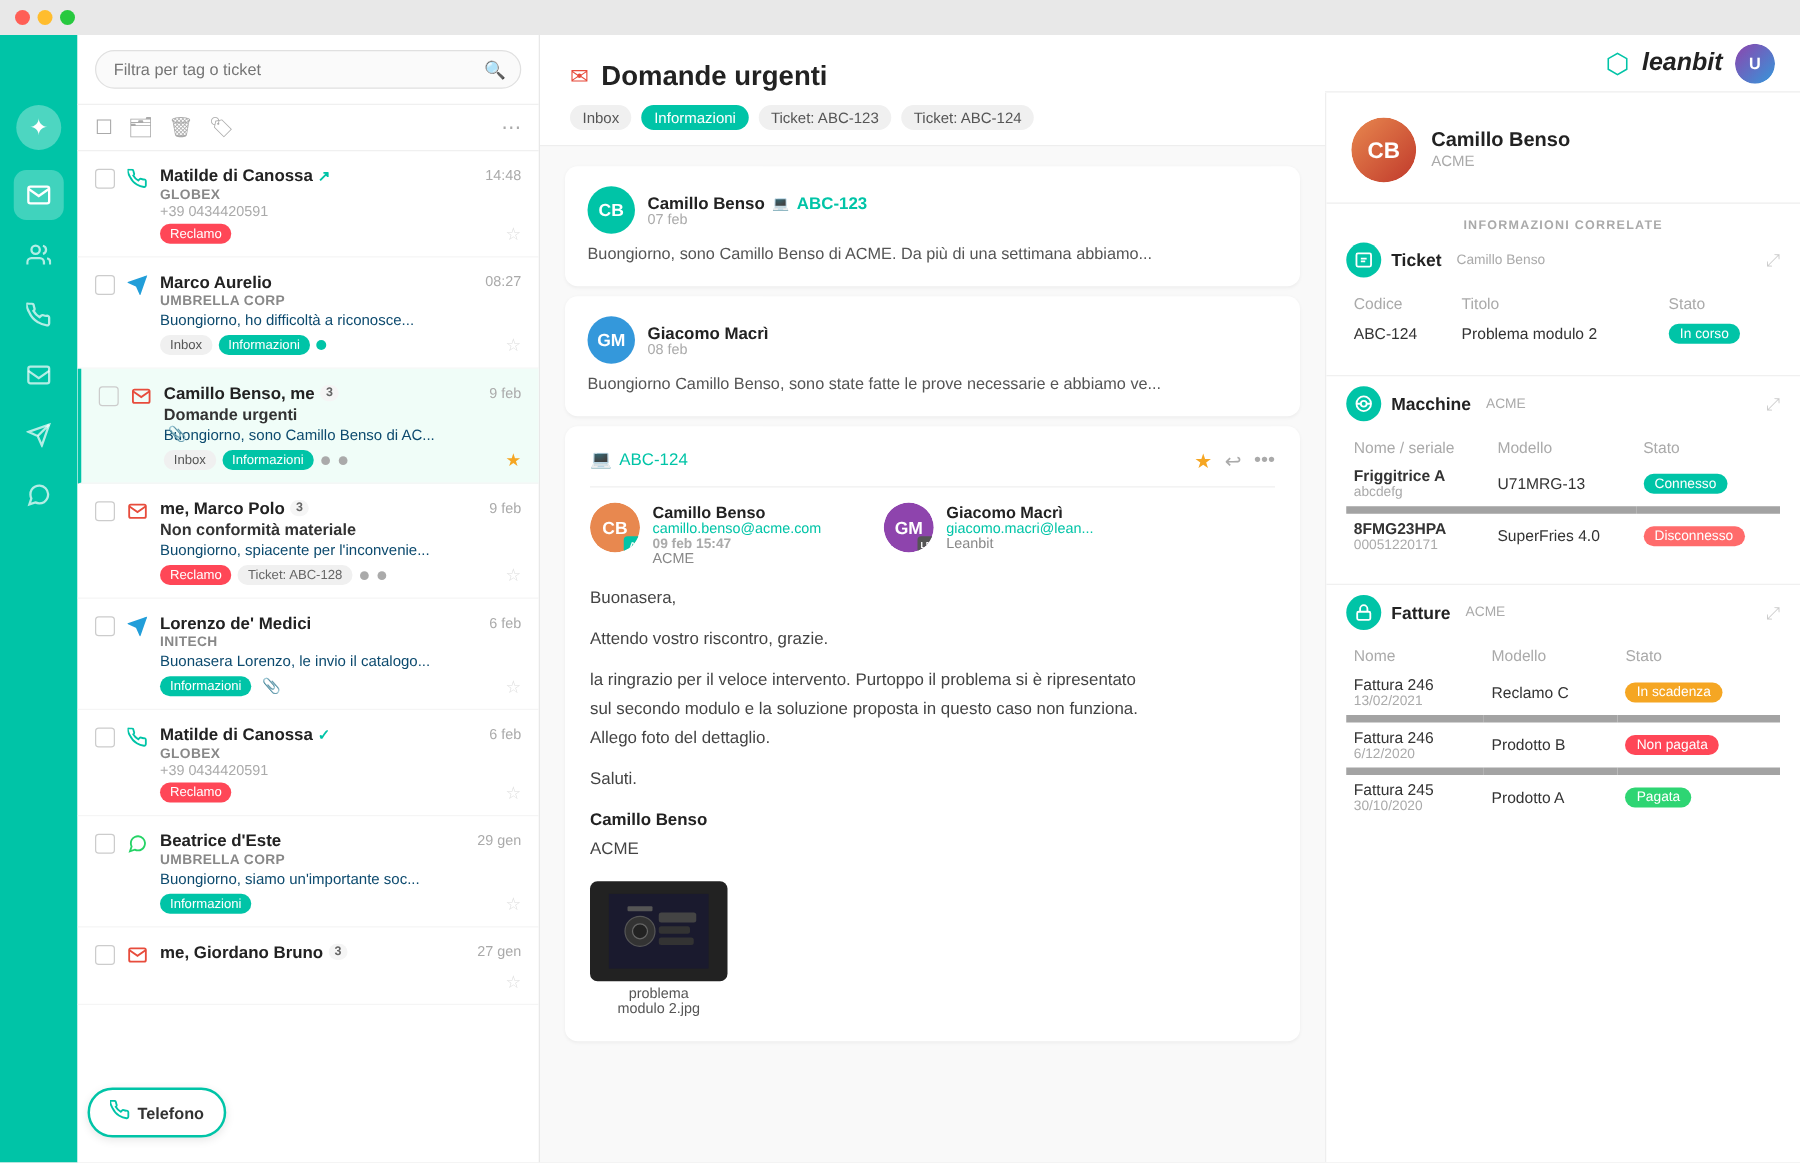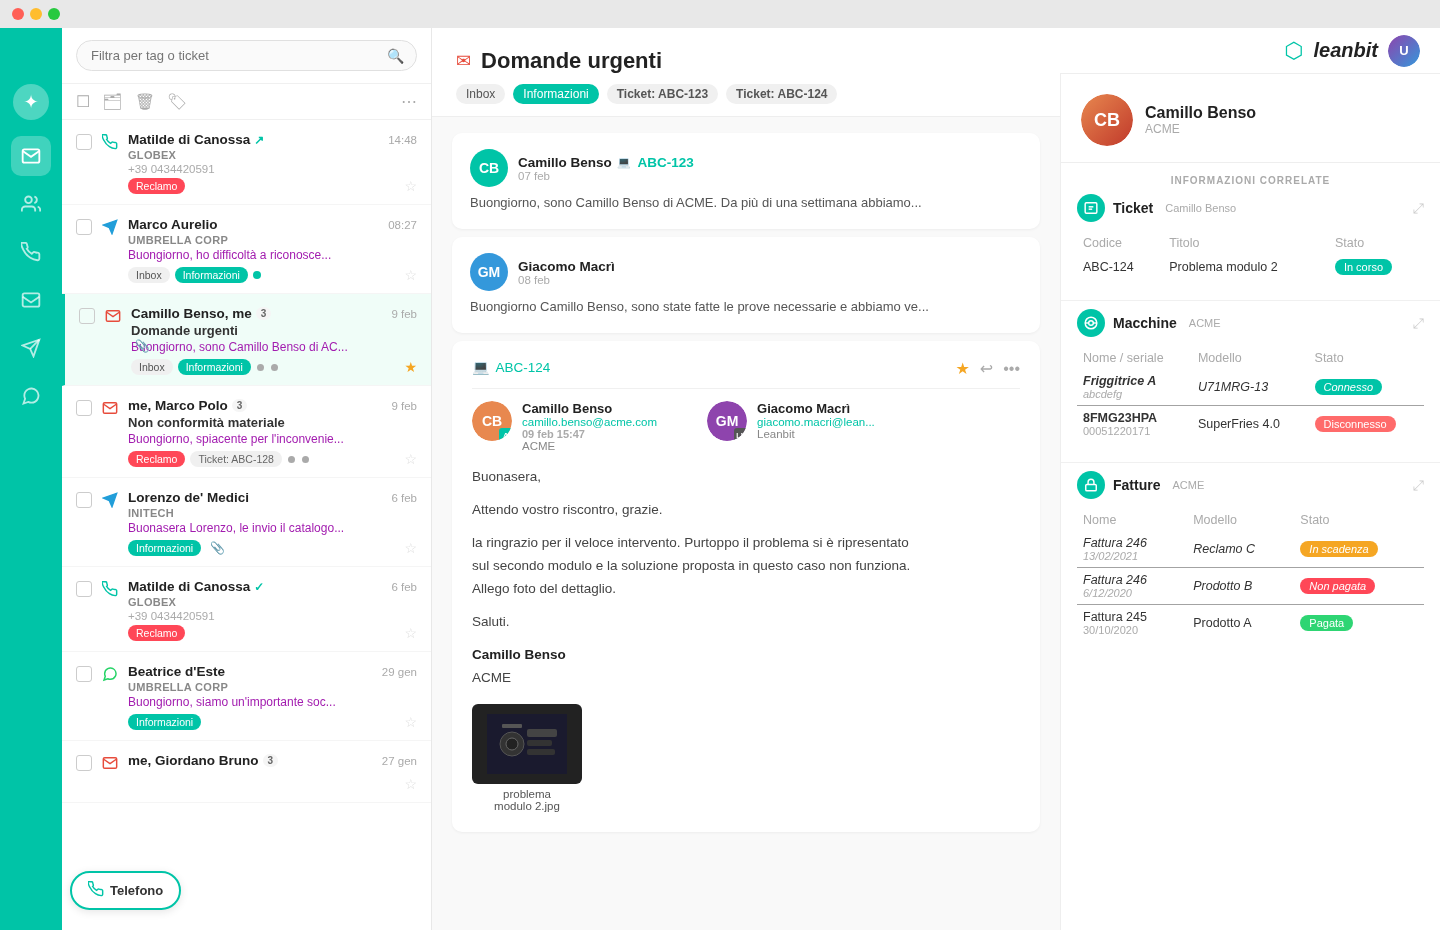--- a/index.html
+++ b/index.html
@@ -32,40 +32,40 @@
     .conv-item { display: flex; padding: 12px 14px 10px 14px; border-bottom: 1px solid #f5f5f5; cursor: pointer; position: relative; align-items: flex-start; gap: 8px; }
     .conv-item.active { background: #f0fdf8; border-left: 3px solid #00c4a7; }
     .conv-checkbox { width: 16px; height: 16px; border: 1px solid #ccc; border-radius: 3px; flex-shrink: 0; margin-top: 2px; cursor: pointer; }
     .conv-icon { width: 20px; flex-shrink: 0; display: flex; align-items: center; justify-content: center; margin-top: 2px; }
     .conv-content { flex: 1; min-width: 0; }
     .conv-header { display: flex; align-items: center; justify-content: space-between; margin-bottom: 2px; }
     .conv-name { font-weight: 600; font-size: 13.5px; color: #222; display: flex; align-items: center; gap: 4px; }
     .conv-time { font-size: 11.5px; color: #aaa; }
     .conv-company { font-size: 11px; color: #888; font-weight: 600; letter-spacing: 0.3px; margin-bottom: 2px; }
     .conv-phone { font-size: 11.5px; color: #aaa; margin-bottom: 3px; }
-    .conv-preview { font-size: 12px; color: #a21caf; white-space: nowrap; overflow: hidden; text-overflow: ellipsis; margin-bottom: 5px; }
+    .conv-preview { font-size: 12px; color: #0c4a6e; white-space: nowrap; overflow: hidden; text-overflow: ellipsis; margin-bottom: 5px; }
     .conv-tags { display: flex; gap: 5px; flex-wrap: wrap; align-items: center; }
     .tag { font-size: 10.5px; padding: 2px 8px; border-radius: 10px; font-weight: 500; }
     .tag-reclamo { background: #ff4757; color: #fff; }
     .tag-informazioni { background: #00c4a7; color: #fff; }
     .conv-star { color: #ddd; font-size: 14px; cursor: pointer; margin-left: auto; }
     .conv-star.active { color: #f5a623; }
     .count-badge { background: #f5f5f5; color: #666; border-radius: 10px; font-size: 10px; padding: 1px 5px; font-weight: 600; }
 
     
     .detail-panel { flex: 1; background: #f9f9f9; display: flex; flex-direction: column; overflow: hidden; }
     .detail-header { background: #fff; padding: 20px 24px 0 24px; border-bottom: 1px solid #eee; }
     .detail-title-row { display: flex; align-items: center; gap: 10px; margin-bottom: 10px; }
     .detail-email-icon { color: #e74c3c; font-size: 18px; }
     .detail-title { font-size: 22px; font-weight: 600; color: #222; }
     .detail-tags { display: flex; gap: 8px; align-items: center; padding-bottom: 12px; }
     .detail-tag { font-size: 12px; padding: 3px 10px; border-radius: 12px; }
     .detail-tag-inbox { background: #f0f0f0; color: #555; }
     .detail-tag-info { background: #00c4a7; color: #fff; font-weight: 500; }
-    .detail-tag-ticket { background: #f0f0f0; color: #555; font-weight: bold; }
+    .detail-tag-ticket { background: #f0f0f0; color: #555; }
 
     .detail-messages { flex: 1; overflow-y: auto; padding: 16px 20px; display: flex; flex-direction: column; gap: 8px; }
 
     
     .msg-item { background: #fff; border-radius: 10px; padding: 16px 18px; box-shadow: 0 1px 3px rgba(0,0,0,0.05); }
     .msg-header { display: flex; align-items: center; gap: 10px; margin-bottom: 6px; }
     .msg-avatar-placeholder { width: 38px; height: 38px; border-radius: 50%; display: flex; align-items: center; justify-content: center; font-weight: 700; font-size: 14px; flex-shrink: 0; }
     .msg-sender-info { flex: 1; }
     .msg-sender-name { font-weight: 600; font-size: 13.5px; color: #222; display: flex; align-items: center; gap: 6px; }
     .msg-sender-link { color: #00c4a7; text-decoration: none; font-size: 13.5px; }
@@ -101,21 +101,21 @@
     .info-section-label { font-size: 10px; font-weight: 700; color: #aaa; letter-spacing: 1px; text-transform: uppercase; text-align: center; padding: 12px 0 8px 0; }
     .info-section { padding: 0 16px 16px 16px; }
     .info-section-header { display: flex; align-items: center; justify-content: space-between; margin-bottom: 10px; }
     .info-section-title { display: flex; align-items: center; gap: 8px; font-weight: 600; font-size: 14px; color: #222; }
     .info-icon { width: 28px; height: 28px; border-radius: 50%; display: flex; align-items: center; justify-content: center; font-size: 14px; color: #fff; background: #00c4a7; }
     .info-section-company { font-size: 11px; color: #aaa; font-weight: 500; margin-left: 4px; }
     .info-external { color: #ccc; font-size: 14px; cursor: pointer; }
     .info-table { width: 100%; border-collapse: collapse; font-size: 12.5px; }
     .info-table th { color: #aaa; font-weight: 500; padding: 4px 6px; text-align: left; }
     .info-table td { color: #333; padding: 5px 6px; }
-    .info-table tr:not(:last-child) td { border-bottom: 1px solid #a3a3a3; font-style: italic; }
+    .info-table tr:not(:last-child) td { border-bottom: 6px solid #a3a3a3; }
     .status-badge { font-size: 11px; padding: 2px 9px; border-radius: 10px; font-weight: 500; display: inline-block; }
     .status-in-corso { background: #00c4a7; color: #fff; }
     .status-connesso { background: #00c4a7; color: #fff; }
     .status-disconnesso { background: #ff6b6b; color: #fff; }
     .status-in-scadenza { background: #f5a623; color: #fff; }
     .status-non-pagata { background: #ff4757; color: #fff; }
     .status-pagata { background: #2ed573; color: #fff; }
     .section-divider { height: 1px; background: #f0f0f0; margin: 4px 0; }
 
     

